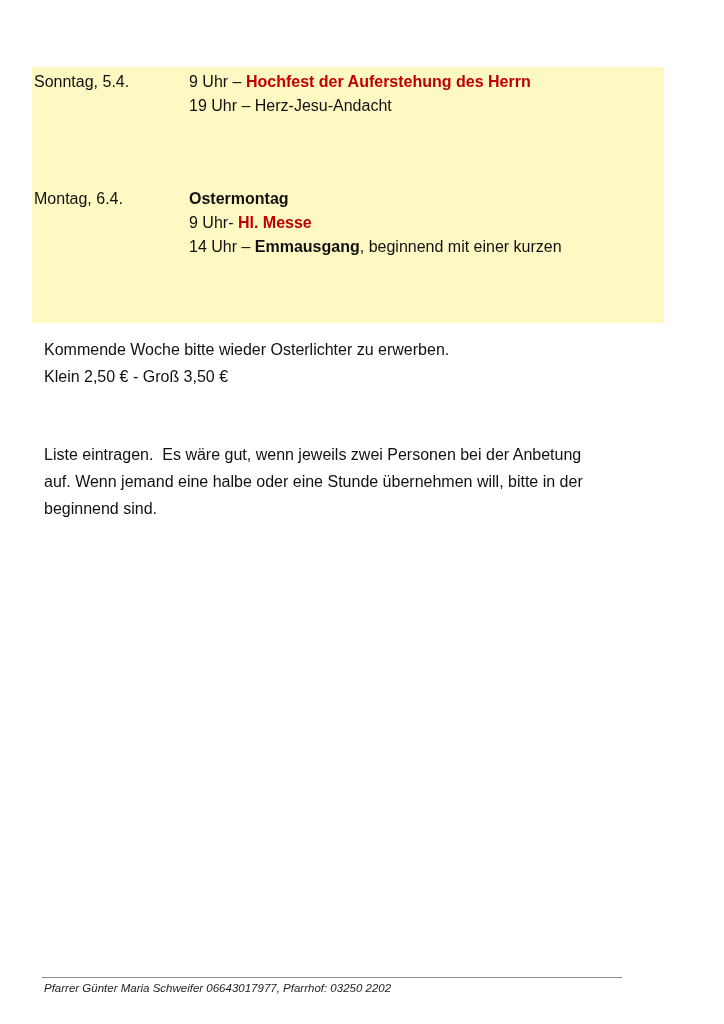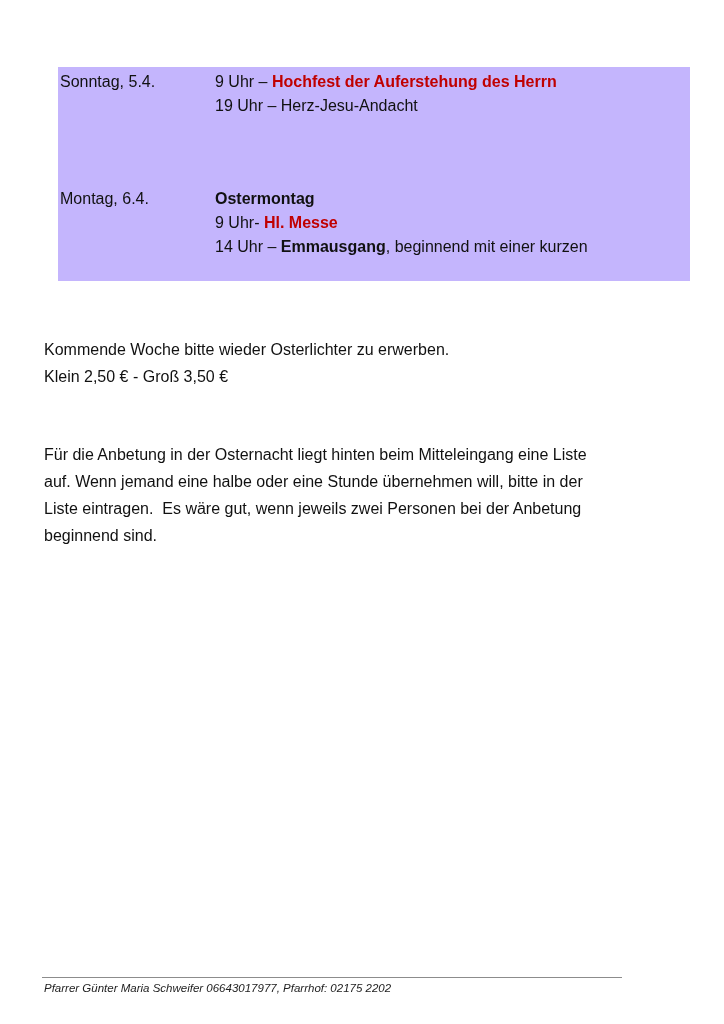--- a/index.html
+++ b/index.html
@@ -1,22 +1,22 @@
 <!DOCTYPE html>
 <html><head>
 <meta charset="utf-8">
 <style>
   html, body { margin: 0; padding: 0; background: #ffffff; }
   body {
     width: 724px; height: 1024px; position: relative; overflow: hidden;
     font-family: "Liberation Sans", sans-serif; color: #111111;
   }
   .schedule {
-    position: absolute; left: 58px; top: 67px; width: 632px; height: 214px;
-    background: #c4b5fd;
+    position: absolute; left: 32px; top: 67px; width: 632px; height: 256px;
+    background: #fef9c3;
   }
   .row { position: absolute; left: 0; width: 632px; }
   .day {
     position: absolute; left: 2px; top: 0; font-size: 16px; line-height: 24px;
   }
   .entries { position: absolute; left: 157px; top: 0; }
   .line { font-size: 16px; line-height: 24px; white-space: nowrap; }
   .b { font-weight: bold; }
   .red { color: #c00000; font-weight: bold; }
   .para {
@@ -59,20 +59,19 @@
     </div>
   </div>
 </div>
 
 <div class="para" style="top:336px;">
   <div>Kommende Woche bitte wieder Osterlichter zu erwerben.</div>
   <div>Klein 2,50 € - Groß 3,50 €</div>
 </div>
 
 <div class="para" style="top:441px;">
-  <div>Für die Anbetung in der Osternacht liegt hinten beim Mitteleingang eine Liste</div>
+  <div style="white-space:pre;">Liste eintragen.  Es wäre gut, wenn jeweils zwei Personen bei der Anbetung</div>
   <div>auf. Wenn jemand eine halbe oder eine Stunde übernehmen will, bitte in der</div>
-  <div style="white-space:pre;">Liste eintragen.  Es wäre gut, wenn jeweils zwei Personen bei der Anbetung</div>
   <div>beginnend sind.</div>
 </div>
 
 <div class="footer-rule"></div>
-<div class="footer-text">Pfarrer Günter Maria Schweifer 06643017977, Pfarrhof: 02175 2202</div>
+<div class="footer-text">Pfarrer Günter Maria Schweifer 06643017977, Pfarrhof: 03250 2202</div>
 
 </body></html>

